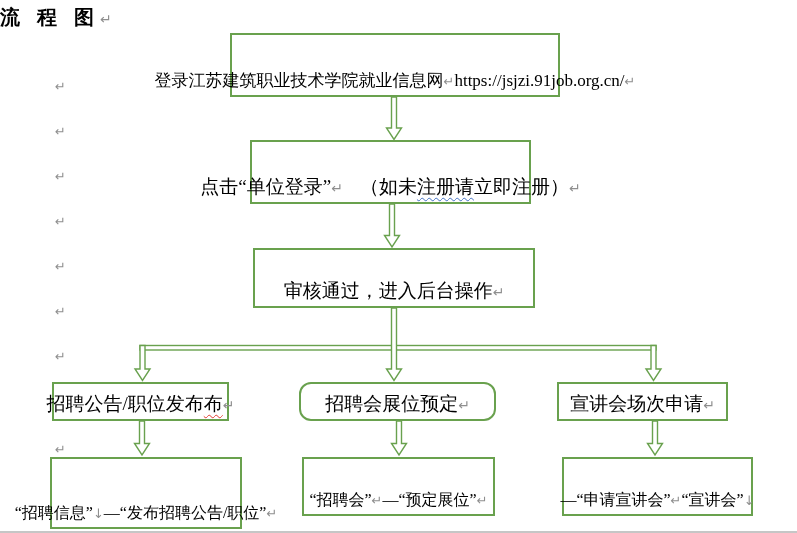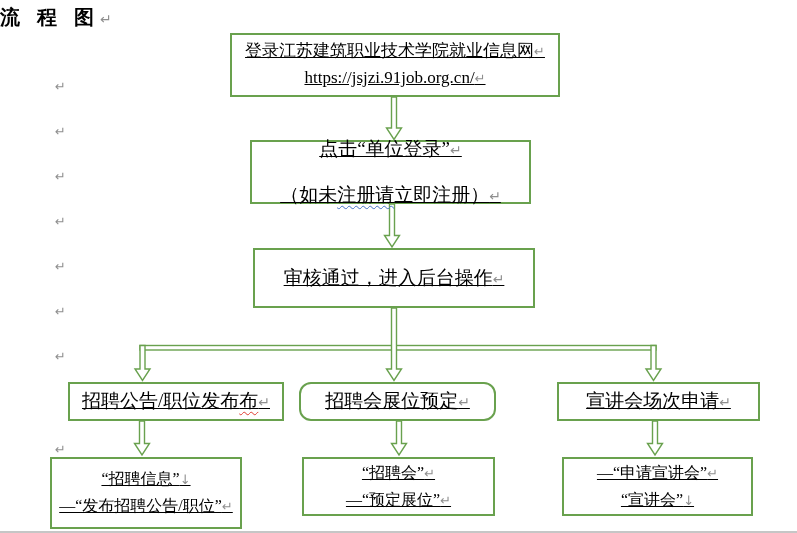--- a/index.html
+++ b/index.html
@@ -9,22 +9,22 @@
   }
   #title{
     position:absolute;left:0;top:4px;width:100%;text-align:left;
     font-size:20px;font-weight:bold;letter-spacing:6px;
   }
   .mark{color:#8f8f8f;font-family:"DejaVu Sans",sans-serif;font-weight:normal;letter-spacing:0;}
   .pmark{position:absolute;font-size:13px;line-height:14px;color:#8f8f8f;font-family:"DejaVu Sans",sans-serif;}
   .box{
     position:absolute;box-sizing:border-box;background:#fff;
     border:2px solid var(--green);
-    display:flex;flex-direction:column;justify-content:center;align-items:center;
-    text-align:center;white-space:nowrap;text-decoration:underline;
+    display:flex;flex-direction:row;justify-content:center;align-items:flex-end;
+    text-align:center;white-space:nowrap;
   }
   .box .ln{display:block;}
   .f17{font-size:17px;line-height:26px;}
   .f19{font-size:19px;line-height:28px;}
   .f16{font-size:16px;line-height:26px;}
   .wavy-blue{
     text-decoration-line:underline;text-decoration-style:wavy;
     text-decoration-color:var(--sq-blue);text-decoration-thickness:1px;text-underline-offset:4px;
   }
   .wavy-red{
@@ -72,27 +72,27 @@
 
   <div class="box f19" style="left:250px;top:140px;width:281px;height:64px;gap:17px;">
     <span class="ln"><span>点击“单位登录”</span><span class="mark" style="font-size:14px;">↵</span></span>
     <span class="ln"><span>（如未</span><span class="wavy-blue">注册请</span><span>立即注册）</span><span class="mark" style="font-size:14px;">↵</span></span>
   </div>
 
   <div class="box f19" style="left:253px;top:248px;width:282px;height:60px;">
     <span class="ln"><span>审核通过，进入后台操作</span><span class="mark" style="font-size:14px;">↵</span></span>
   </div>
 
-  <div class="box f19" style="left:68px;top:382px;width:216px;height:39px;">
+  <div class="box f19" style="left:52px;top:382px;width:177px;height:39px;">
     <span class="ln"><span>招聘公告/职位发布</span><span class="wavy-red">布</span><span class="mark" style="font-size:14px;">↵</span></span>
   </div>
   <div class="box f19" style="left:299px;top:382px;width:197px;height:39px;border-radius:12px;">
     <span class="ln"><span>招聘会展位预定</span><span class="mark" style="font-size:14px;">↵</span></span>
   </div>
-  <div class="box f19" style="left:557px;top:382px;width:203px;height:39px;">
+  <div class="box f19" style="left:557px;top:382px;width:171px;height:39px;">
     <span class="ln"><span>宣讲会场次申请</span><span class="mark" style="font-size:14px;">↵</span></span>
   </div>
 
   <div class="box f16" style="left:50px;top:457px;width:192px;height:72px;">
     <span class="ln"><span>“招聘信息”</span><span class="mark" style="font-size:13px;">↓</span></span>
     <span class="ln"><span>—“发布招聘公告/职位”</span><span class="mark" style="font-size:13px;">↵</span></span>
   </div>
   <div class="box f16" style="left:302px;top:457px;width:193px;height:59px;">
     <span class="ln"><span>“招聘会”</span><span class="mark" style="font-size:13px;">↵</span></span>
     <span class="ln"><span>—“预定展位”</span><span class="mark" style="font-size:13px;">↵</span></span>

